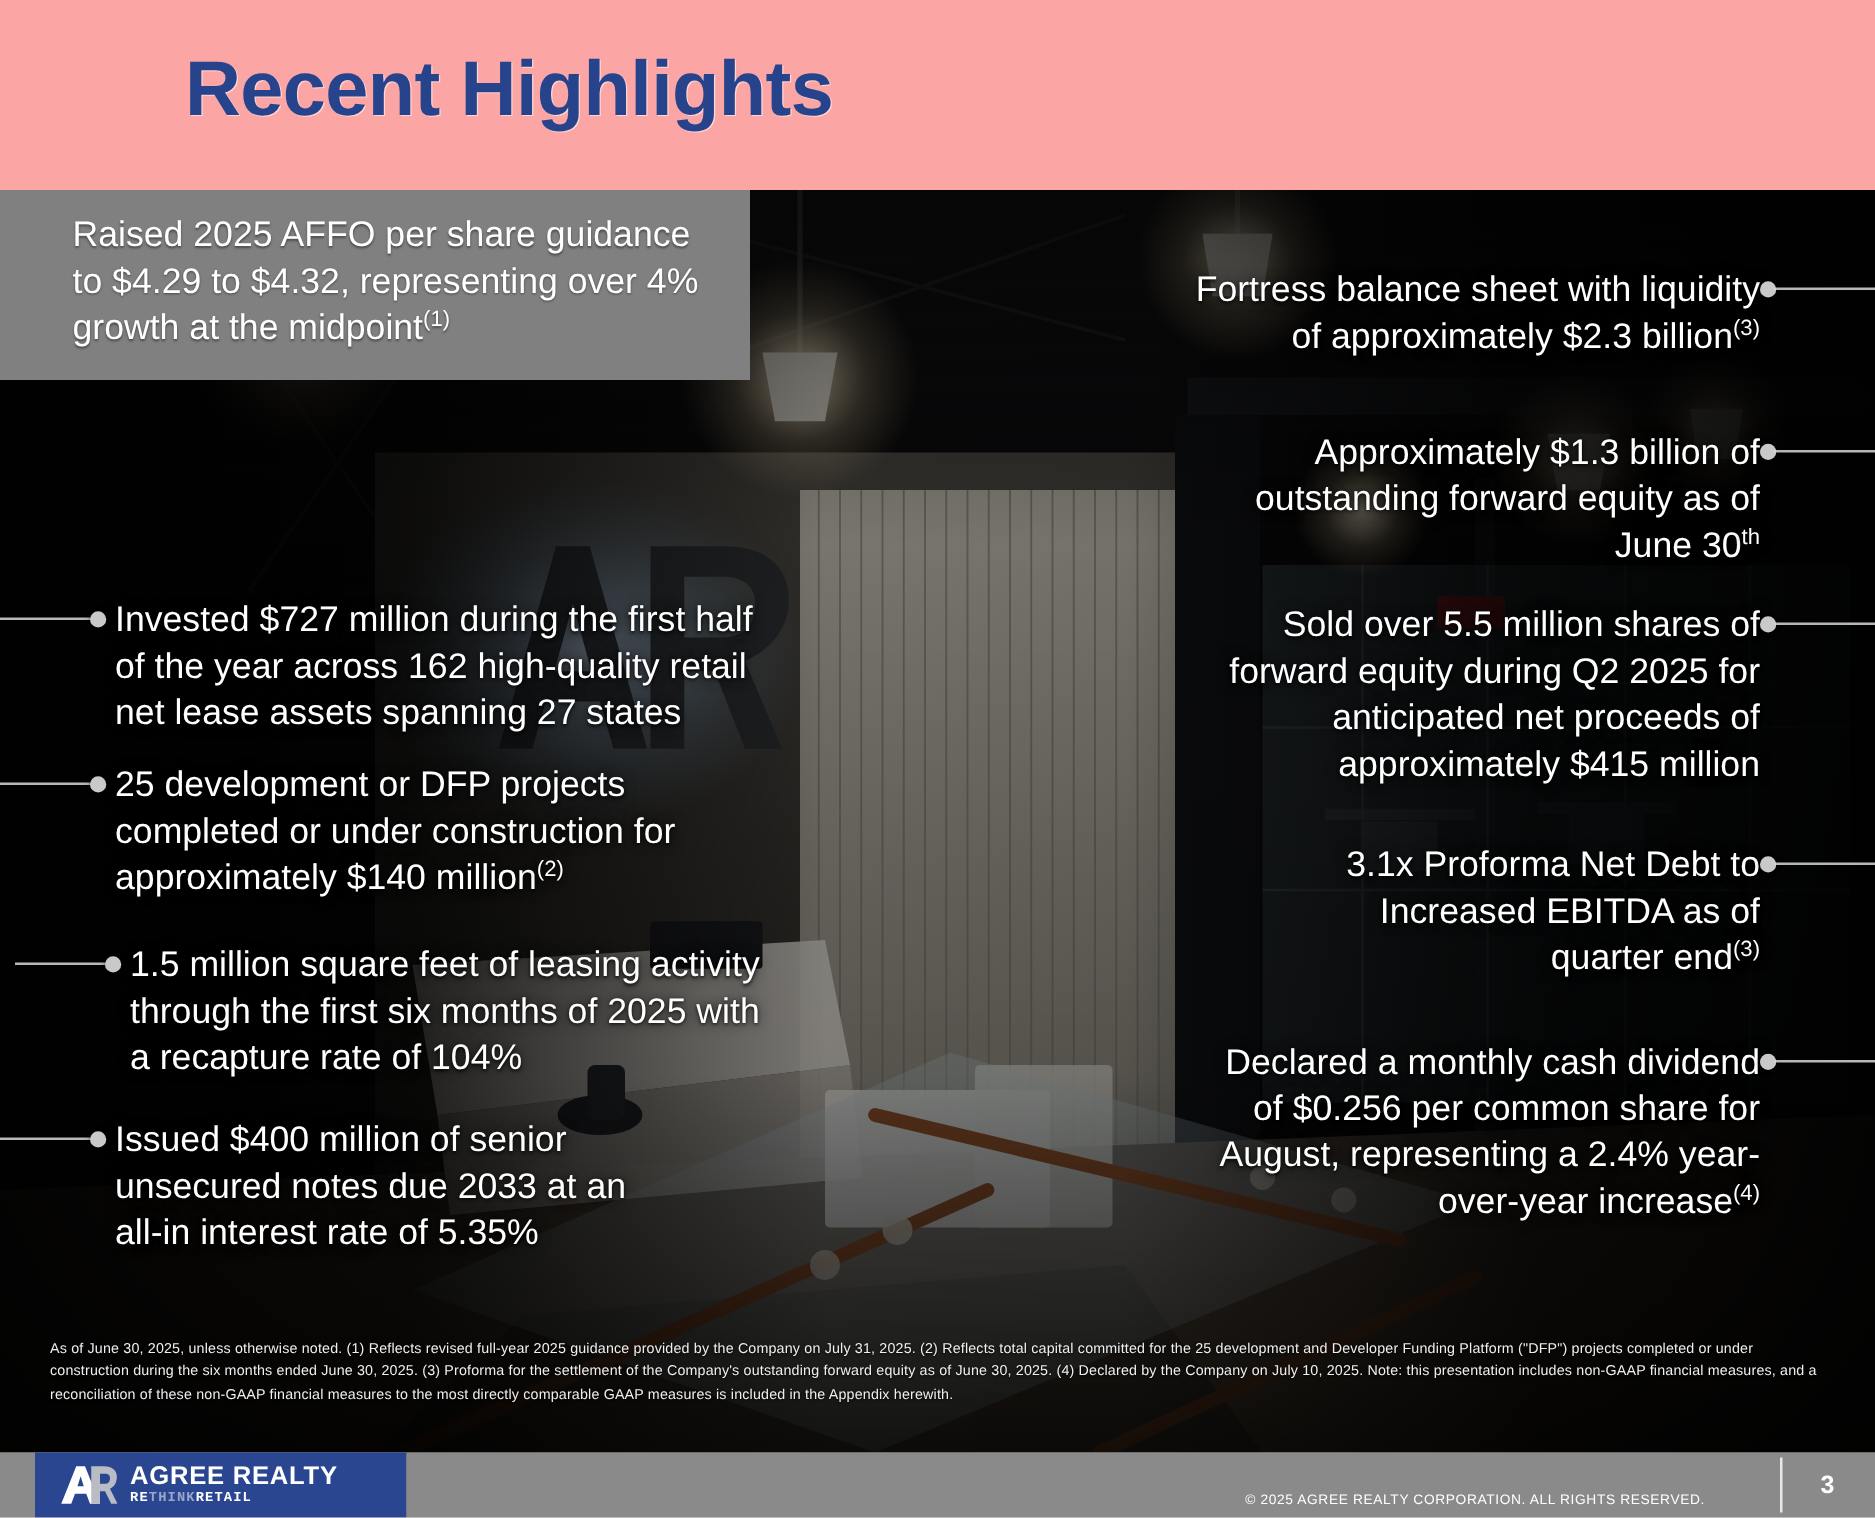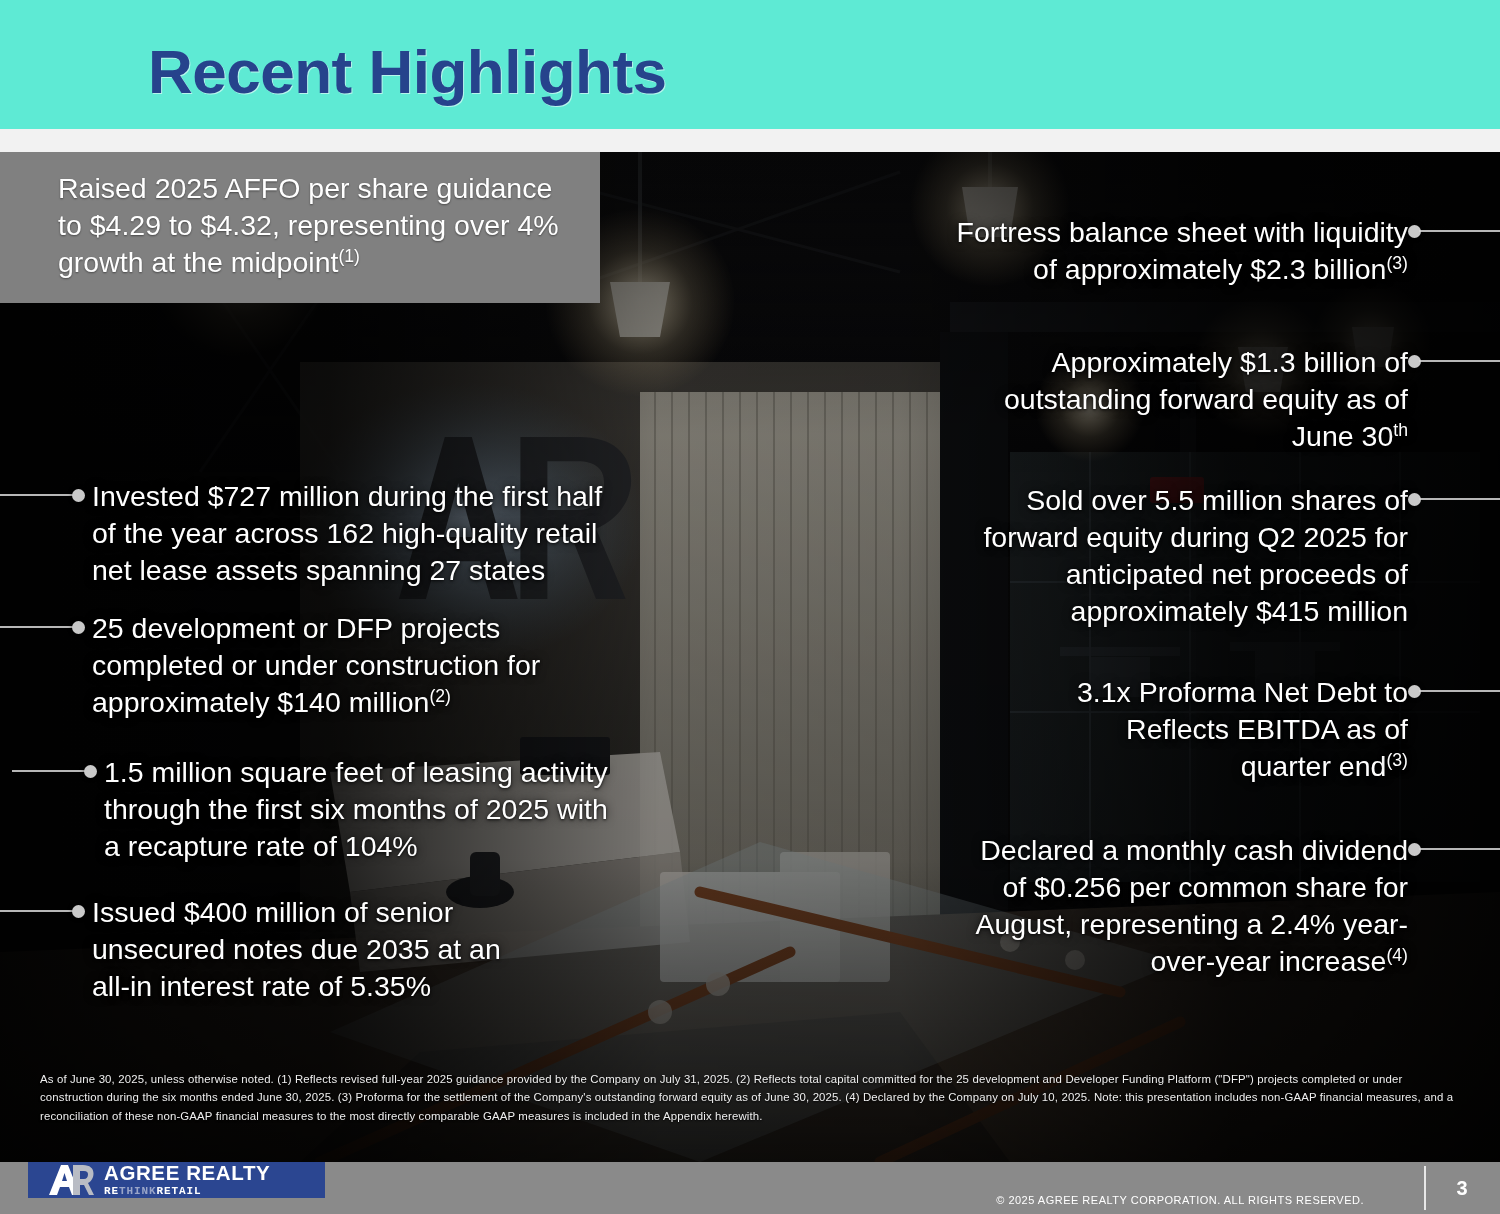--- a/index.html
+++ b/index.html
@@ -6,22 +6,22 @@
   html, body {
     width: 1500px; height: 1214px;
     background: #ffffff;
     font-family: "Liberation Sans", sans-serif;
     overflow: hidden;
   }
   .slide { position: relative; width: 1500px; height: 1214px; background: #f2f2f2; }
 
   
   .title-band {
-    position: absolute; left: 0; top: 0; width: 1500px; height: 129px;
-    background: #5eead4;
+    position: absolute; left: 0; top: 0; width: 1500px; height: 152px;
+    background: #fca5a5;
   }
   .slide-title {
     position: absolute; left: 148px; top: 36px;
     font-size: 62px; font-weight: bold; letter-spacing: -0.5px;
     color: #26438c;
     text-shadow: 1px 1px 0 rgba(255,255,255,.55);
   }
 
   
   .photo {
@@ -81,21 +81,21 @@
     letter-spacing: .15px;
     text-shadow: 0 1px 2px rgba(0,0,0,.9);
   }
 
   
   .footer {
     position: absolute; left: 0; top: 1162px; width: 1500px; height: 52px;
     background: #8a8a8a;
   }
   .footer-brand {
-    position: absolute; left: 28px; top: 0; width: 297px; height: 36px;
+    position: absolute; left: 28px; top: 0; width: 297px; height: 52px;
     background: #2b4691; display: flex; align-items: center; gap: 10px;
     padding-left: 18px;
   }
   .logo-mark { width: 48px; height: 34px; flex: 0 0 auto; }
   .brand-stack { display: flex; flex-direction: column; justify-content: center; line-height: 1; }
   .brand-name {
     color: #ffffff; font-size: 20.5px; font-weight: bold; letter-spacing: .6px;
   }
   .brand-tag { font-size: 11px; font-weight: bold; letter-spacing: .9px; margin-top: 3px; font-family: Liberation Mono, monospace; }
   .brand-tag .re { color: #ffffff; }
@@ -286,21 +286,21 @@
 through the first six months of 2025 with
 a recapture rate of 104%</span><span class="sup"></span></div>
     </div>
 
     <div class="bullet left" style="left:92px; top:742px; width:560px;">
       <div class="connector" style="left:-92px; top:10px; width:92px;">
         <div class="line" style="left:0; width:80px;"></div>
           <div class="dot" style="left:72px;"></div>
       </div>
       <div class="txt"><span>Issued $400 million of senior
-unsecured notes due 2035 at an
+unsecured notes due 2033 at an
 all-in interest rate of 5.35%</span><span class="sup"></span></div>
     </div>
 
     <div class="bullet right" style="left:848px; top:62px; width:560px;">
       <div class="connector" style="left:560px; top:10px; width:92px;">
         <div class="dot" style="left:0;"></div>
           <div class="line" style="left:11px; width:81px;"></div>
       </div>
       <div class="txt"><span>Fortress balance sheet with liquidity
 of approximately $2.3 billion</span><span class="sup">(3)</span></div>
@@ -326,21 +326,21 @@
 anticipated net proceeds of
 approximately $415 million</span><span class="sup"></span></div>
     </div>
 
     <div class="bullet right" style="left:848px; top:522px; width:560px;">
       <div class="connector" style="left:560px; top:10px; width:92px;">
         <div class="dot" style="left:0;"></div>
           <div class="line" style="left:11px; width:81px;"></div>
       </div>
       <div class="txt"><span>3.1x Proforma Net Debt to
-Reflects EBITDA as of
+Increased EBITDA as of
 quarter end</span><span class="sup">(3)</span></div>
     </div>
 
     <div class="bullet right" style="left:848px; top:680px; width:560px;">
       <div class="connector" style="left:560px; top:10px; width:92px;">
         <div class="dot" style="left:0;"></div>
           <div class="line" style="left:11px; width:81px;"></div>
       </div>
       <div class="txt"><span>Declared a monthly cash dividend
 of $0.256 per common share for

